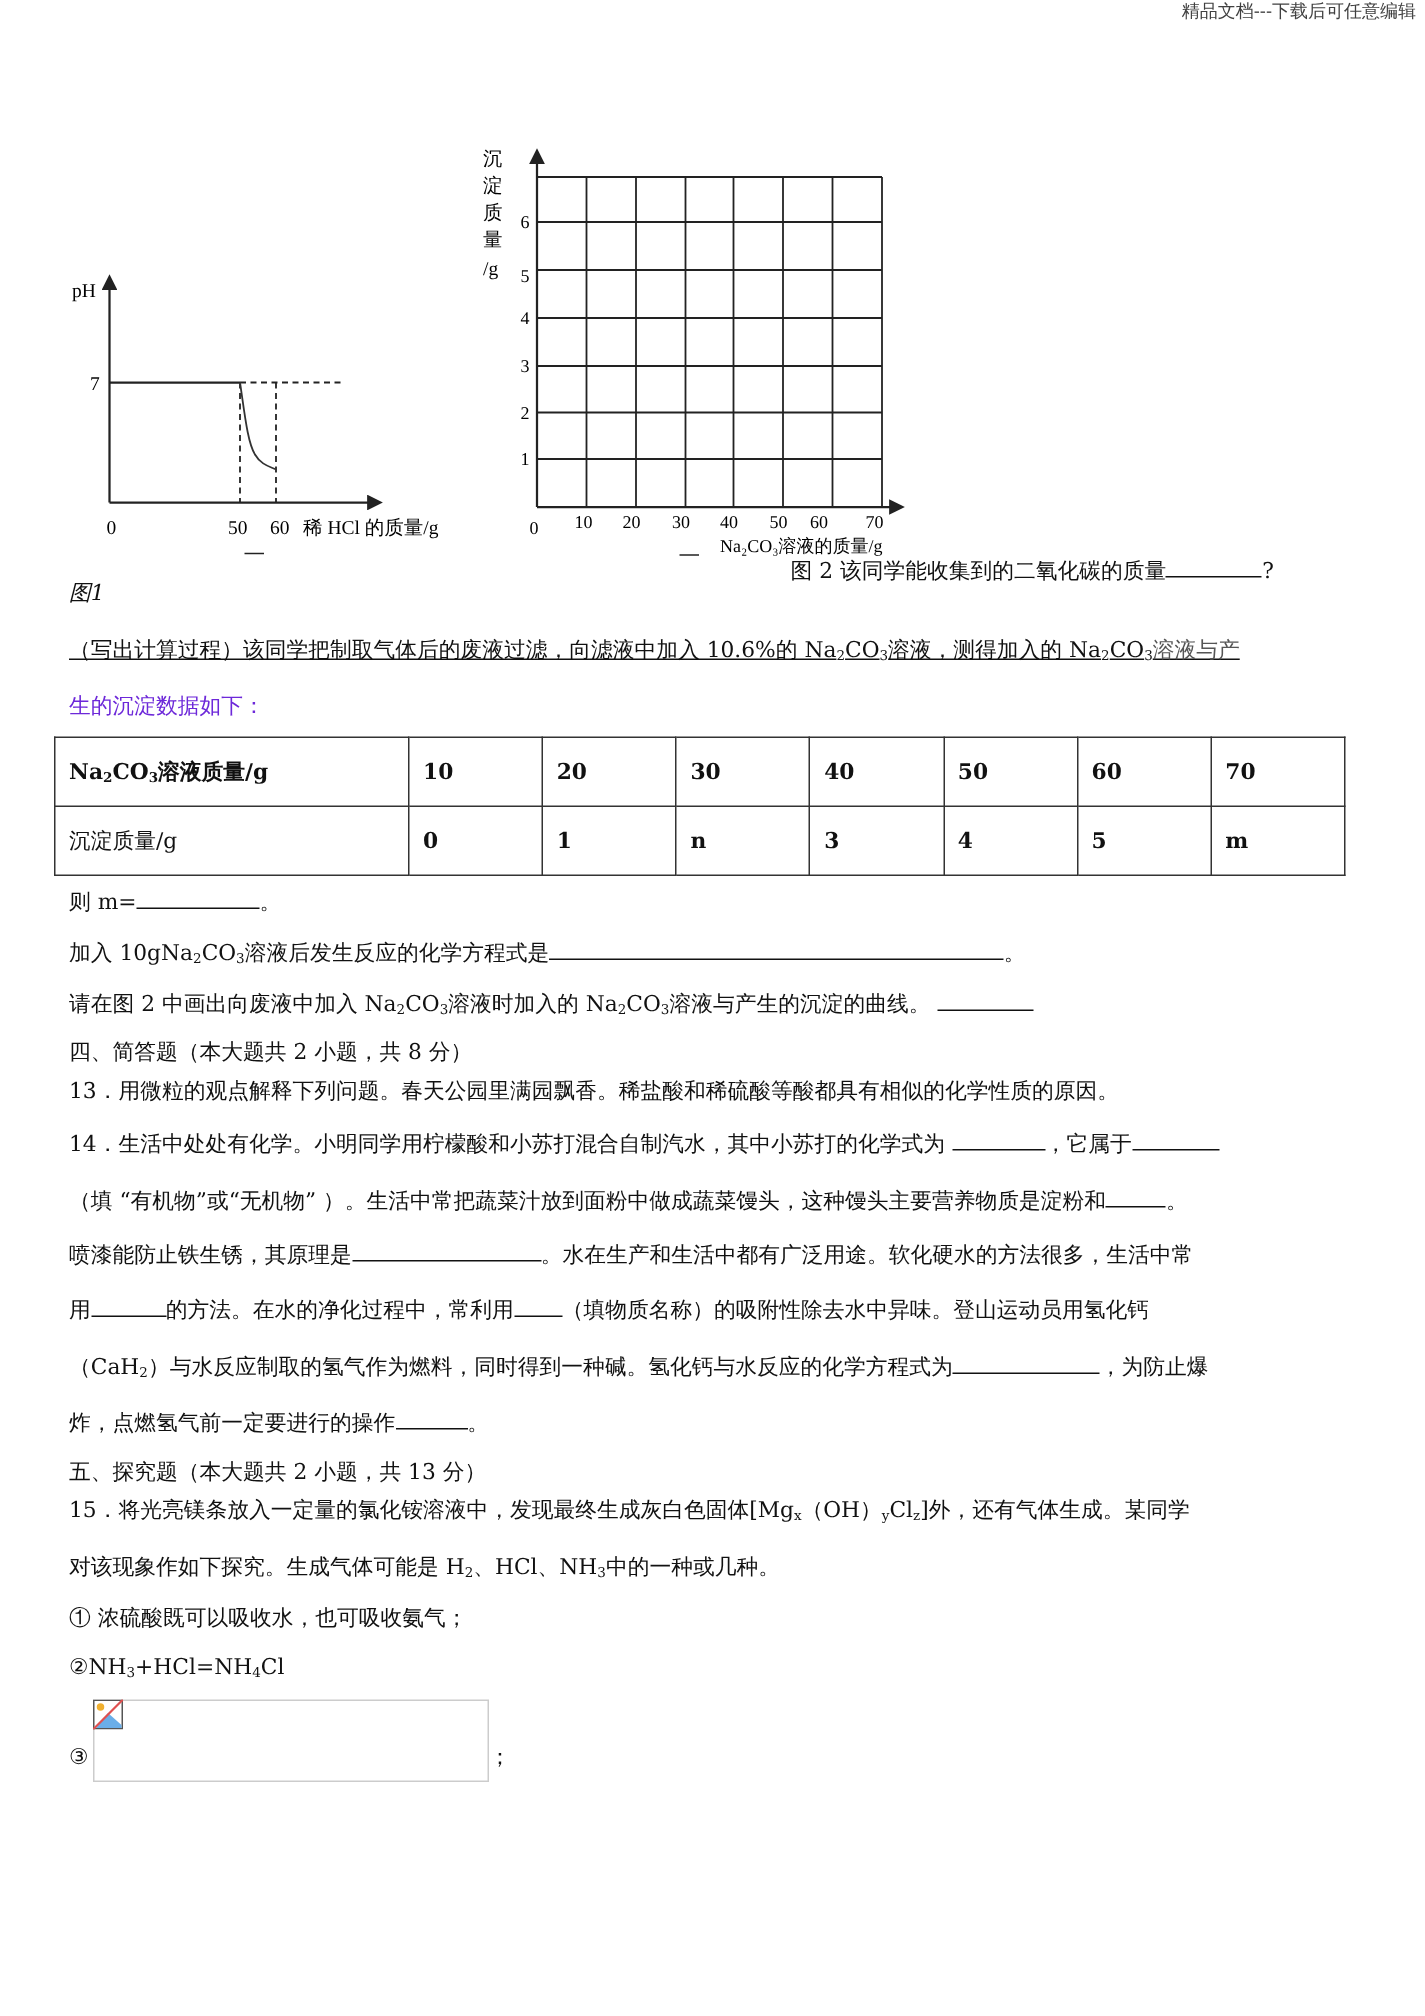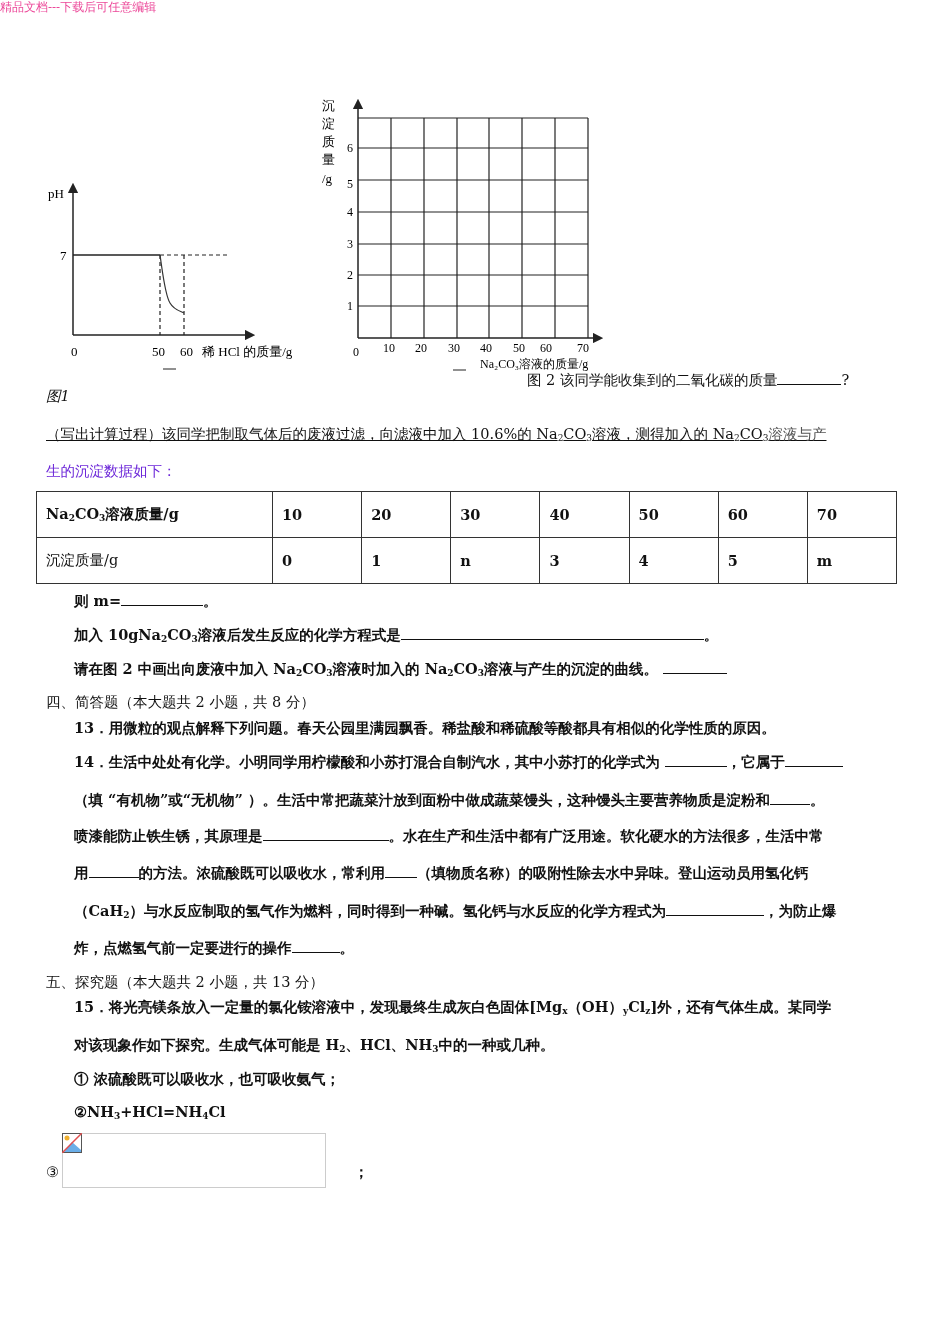--- a/index.html
+++ b/index.html
@@ -1,21 +1,21 @@
 <!DOCTYPE html>
 <html><head>
 <meta charset="utf-8">
 <style>
   html,body{margin:0;padding:0;background:#fff;}
   body{width:950px;height:1344px;position:relative;overflow:hidden;
        font-family:"DejaVu Serif","Liberation Serif",serif;color:#111;}
-  .hdr{position:absolute;top:0;left:0;width:944px;text-align:left;font-size:12px;color:#ec4899;line-height:14px;letter-spacing:0px;}
+  .hdr{position:absolute;top:0;left:0;width:944px;text-align:right;font-size:12px;color:#404040;line-height:14px;letter-spacing:0px;}
   .abs{position:absolute;}
   .line{position:absolute;left:46px;font-size:14.5px;white-space:nowrap;line-height:20px;}
-  .b{font-weight:bold;margin-left:28px;}
+  .b{font-weight:normal;}
   .blank{display:inline-block;border-bottom:1px solid #111;height:14px;vertical-align:baseline;}
   sub{font-size:9px;vertical-align:-2px;line-height:0;}
   table.data{position:absolute;left:36px;top:491px;width:861px;border-collapse:collapse;font-size:14.5px;}
   table.data td{border:1.5px solid #333;height:45px;padding:0 0 0 9px;vertical-align:middle;font-weight:bold;}
   table.data td.lbl{width:226px;}
   .chart svg text{font-family:"Liberation Serif","DejaVu Serif",serif;}
   .imgbox{position:absolute;left:62px;top:1133px;width:262px;height:53px;border:1px solid #ccc;}
   .brokenicon{position:absolute;left:62px;top:1133px;width:20px;height:20px;}
 </style>
 </head>
@@ -154,21 +154,21 @@
 <div class="line b" style="top:752px;">
   <span>14．生活中处处有化学。小明同学用柠檬酸和小苏打混合自制汽水，其中小苏打的化学式为</span> <span class="blank" style="width:62px;"></span><span>，它属于</span><span class="blank" style="width:58px;"></span>
 </div>
 <div class="line b" style="top:790px;">
   <span>（填 “有机物”或“无机物” ）。生活中常把蔬菜汁放到面粉中做成蔬菜馒头，这种馒头主要营养物质是淀粉和</span><span class="blank" style="width:40px;"></span><span>。</span>
 </div>
 <div class="line b" style="top:826px;">
   <span>喷漆能防止铁生锈，其原理是</span><span class="blank" style="width:126px;"></span><span>。水在生产和生活中都有广泛用途。软化硬水的方法很多，生活中常</span>
 </div>
 <div class="line b" style="top:863px;">
-  <span>用</span><span class="blank" style="width:50px;"></span><span>的方法。浓硫酸既可以吸收水，常利用</span><span class="blank" style="width:32px;"></span><span>（填物质名称）的吸附性除去水中异味。登山运动员用氢化钙</span>
+  <span>用</span><span class="blank" style="width:50px;"></span><span>的方法。在水的净化过程中，常利用</span><span class="blank" style="width:32px;"></span><span>（填物质名称）的吸附性除去水中异味。登山运动员用氢化钙</span>
 </div>
 <div class="line b" style="top:901px;">
   <span>（CaH</span><sub>2</sub><span>）与水反应制取的氢气作为燃料，同时得到一种碱。氢化钙与水反应的化学方程式为</span><span class="blank" style="width:98px;"></span><span>，为防止爆</span>
 </div>
 <div class="line b" style="top:938px;">
   <span>炸，点燃氢气前一定要进行的操作</span><span class="blank" style="width:48px;"></span><span>。</span>
 </div>
 
 <div class="line" style="top:972px;">五、探究题（本大题共 2 小题，共 13 分）</div>
 

